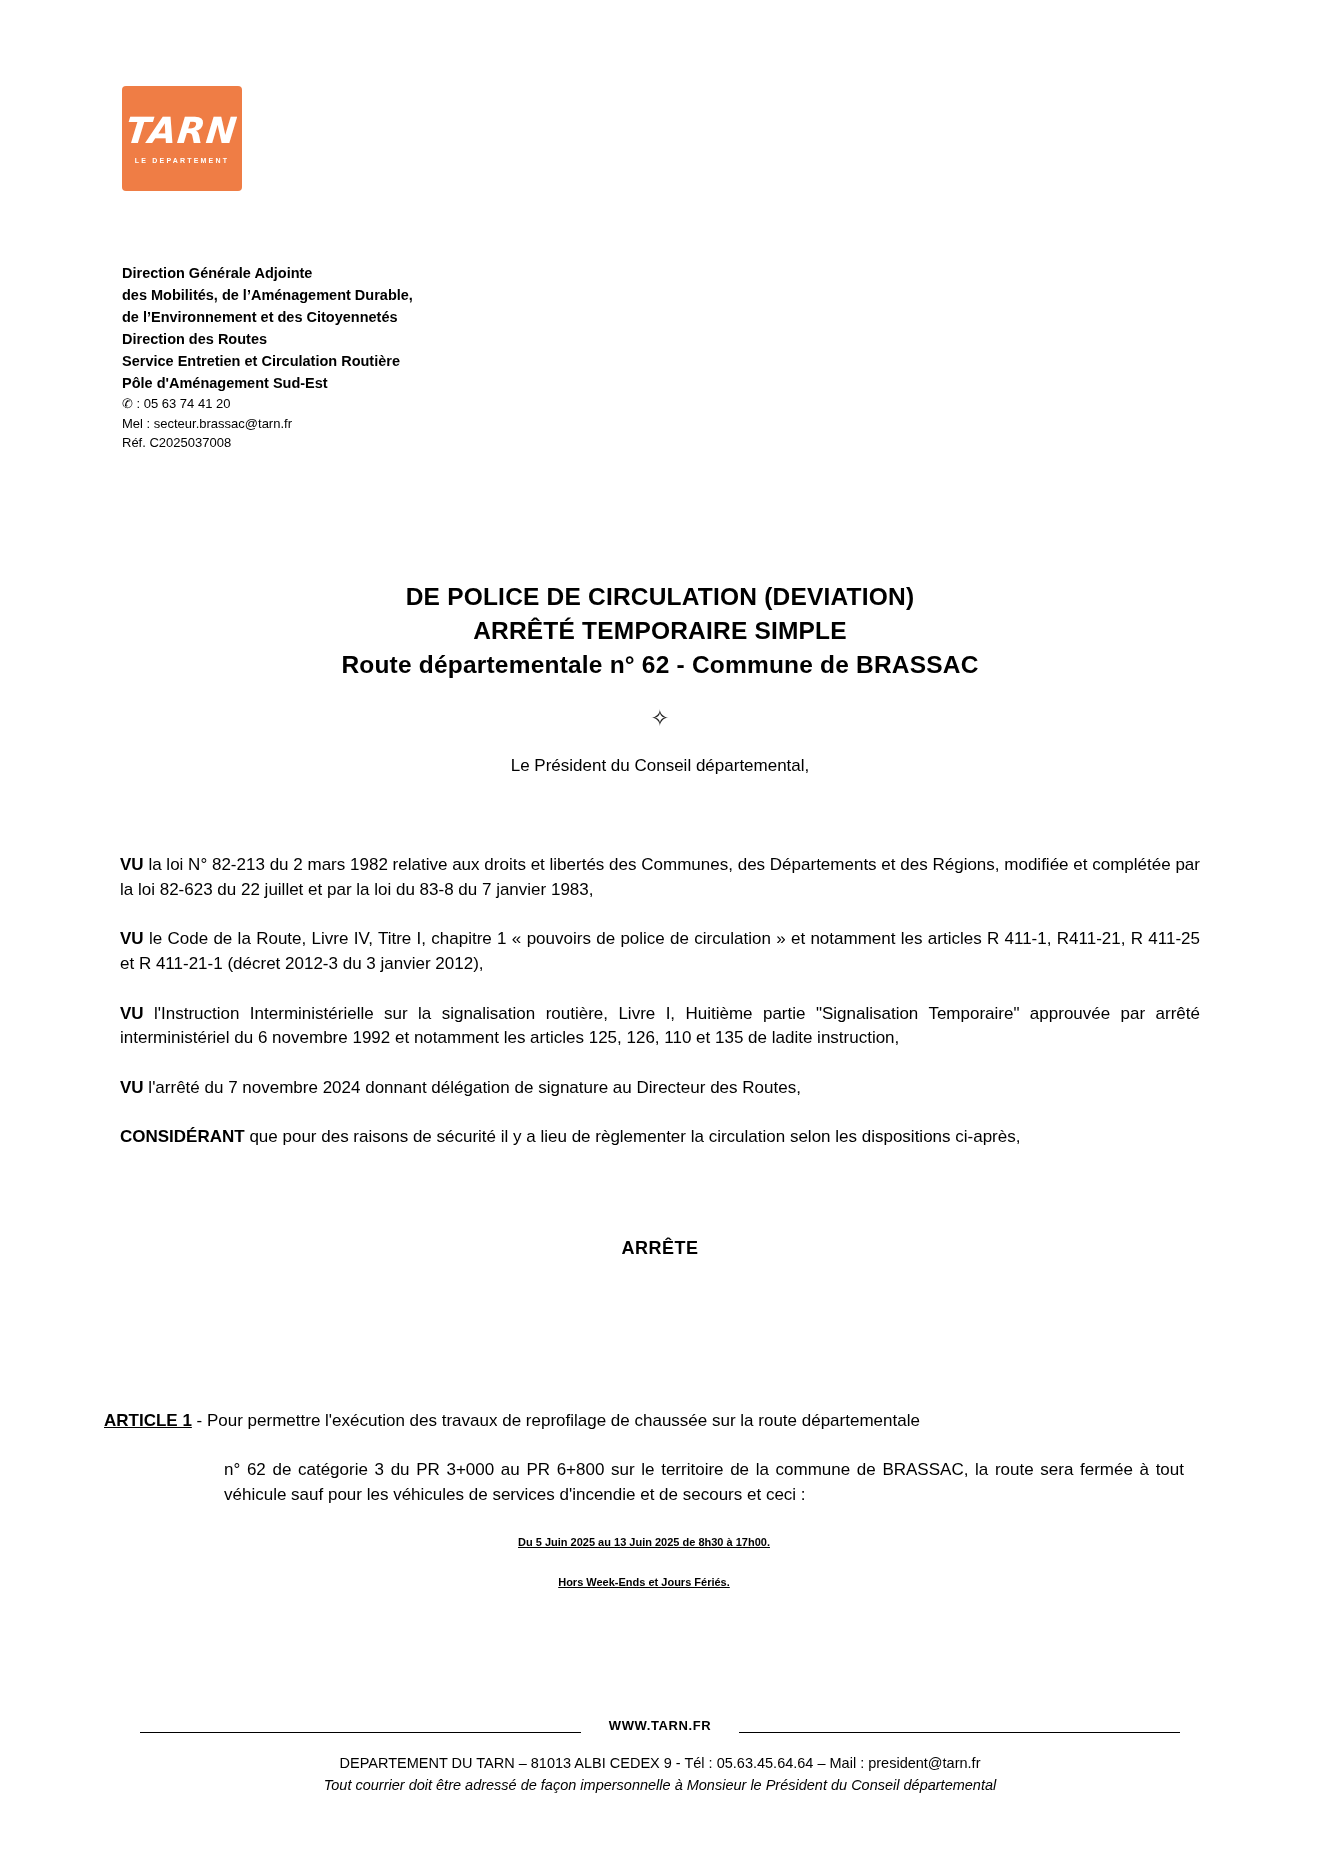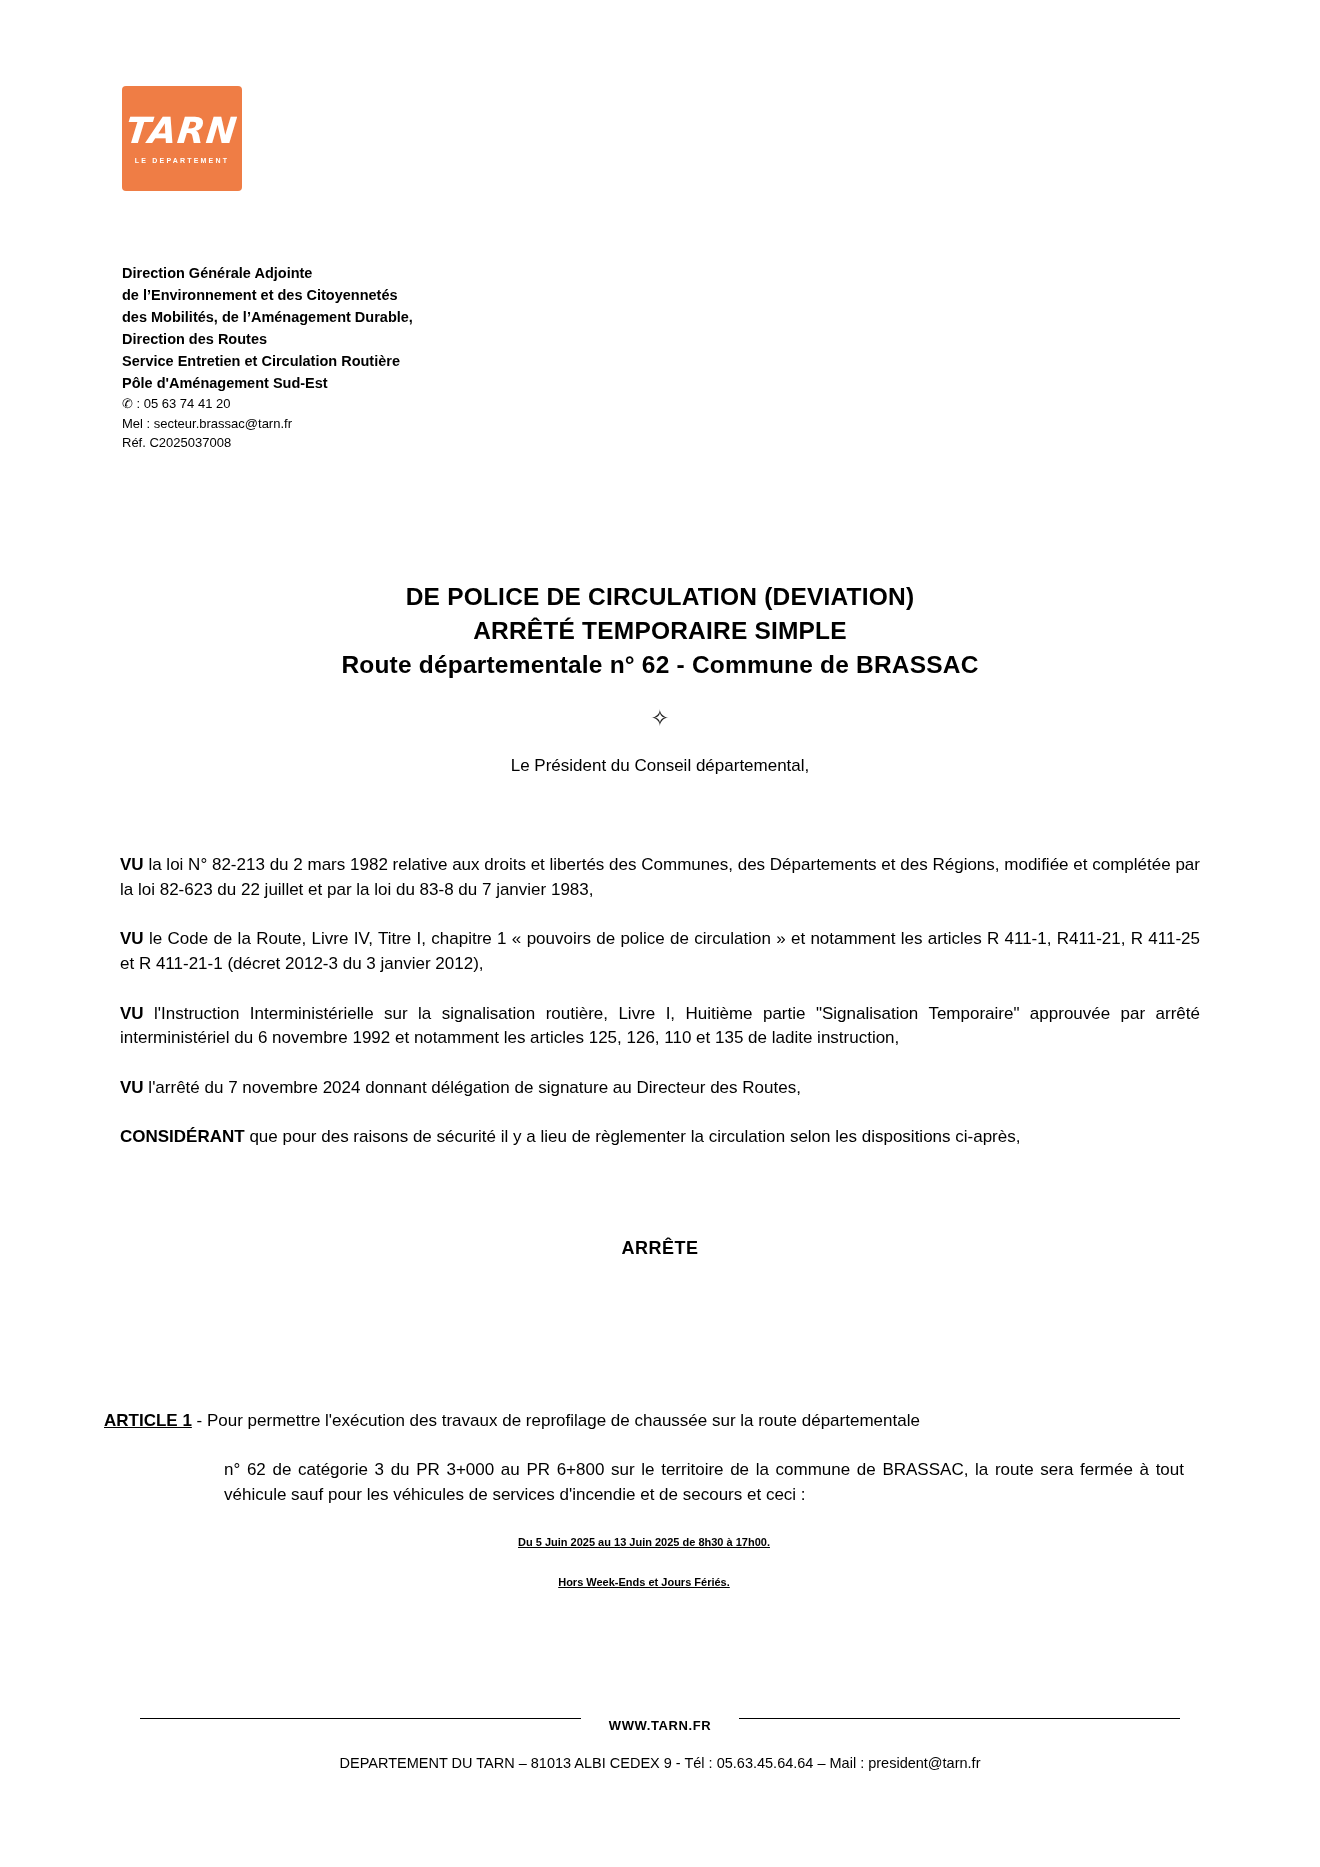--- a/index.html
+++ b/index.html
@@ -157,21 +157,21 @@
   
   .footer {
     position: absolute;
     left: 0;
     top: 1718px;
     width: 1320px;
     text-align: center;
   }
   .footer-rule-row {
     display: flex;
-    align-items: flex-start;
+    align-items: flex-end;
     justify-content: center;
     gap: 28px;
     width: 1040px;
     margin: 0 auto;
   }
   .footer-rule {
     flex: 1;
     height: 1px;
     background: #000;
   }
@@ -196,22 +196,22 @@
 
 <div class="page">
 
   <div class="logo-block">
     <div class="logo-word">TARN</div>
     <div class="logo-sub">LE DEPARTEMENT</div>
   </div>
 
   <div class="service-block">
     <div class="b">Direction Générale Adjointe</div>
+    <div class="b">des Mobilités, de l’Aménagement Durable,</div>
     <div class="b">de l’Environnement et des Citoyennetés</div>
-    <div class="b">des Mobilités, de l’Aménagement Durable,</div>
     <div class="b">Direction des Routes</div>
     <div class="b">Service Entretien et Circulation Routière</div>
     <div class="b">Pôle d'Aménagement Sud-Est</div>
     <div class="thin">✆ : 05 63 74 41 20</div>
     <div class="thin">Mel : secteur.brassac@tarn.fr</div>
     <div class="thin">Réf. C2025037008</div>
   </div>
 
   <div class="title-block">
     <div class="title-line">DE POLICE DE CIRCULATION (DEVIATION)</div>
@@ -239,15 +239,16 @@
     <div class="emph-center">Hors Week-Ends et Jours Fériés.</div>
   </div>
 
   <div class="footer">
     <div class="footer-rule-row">
       <div class="footer-rule"></div>
       <div class="footer-site">WWW.TARN.FR</div>
       <div class="footer-rule"></div>
     </div>
     <div class="footer-line1">DEPARTEMENT DU TARN – 81013 ALBI CEDEX 9 - Tél : 05.63.45.64.64 – Mail : president@tarn.fr</div>
+    <div class="footer-line2">Tout courrier doit être adressé de façon impersonnelle à Monsieur le Président du Conseil départemental</div>
   </div>
 
 </div>
 
 </body></html>

